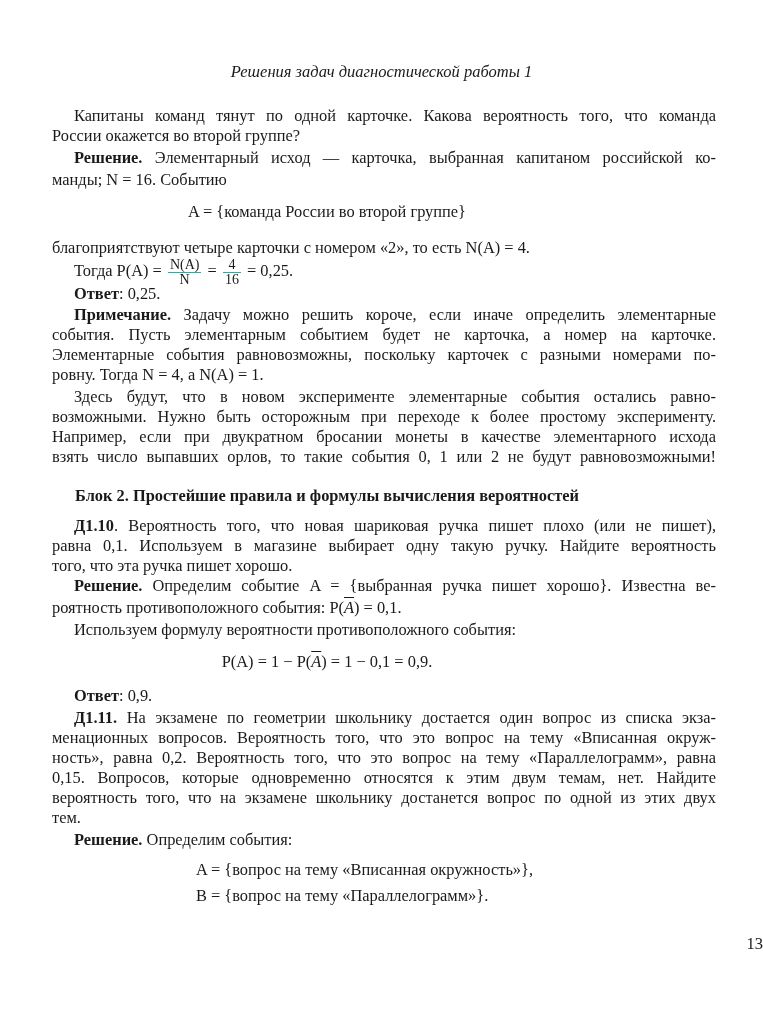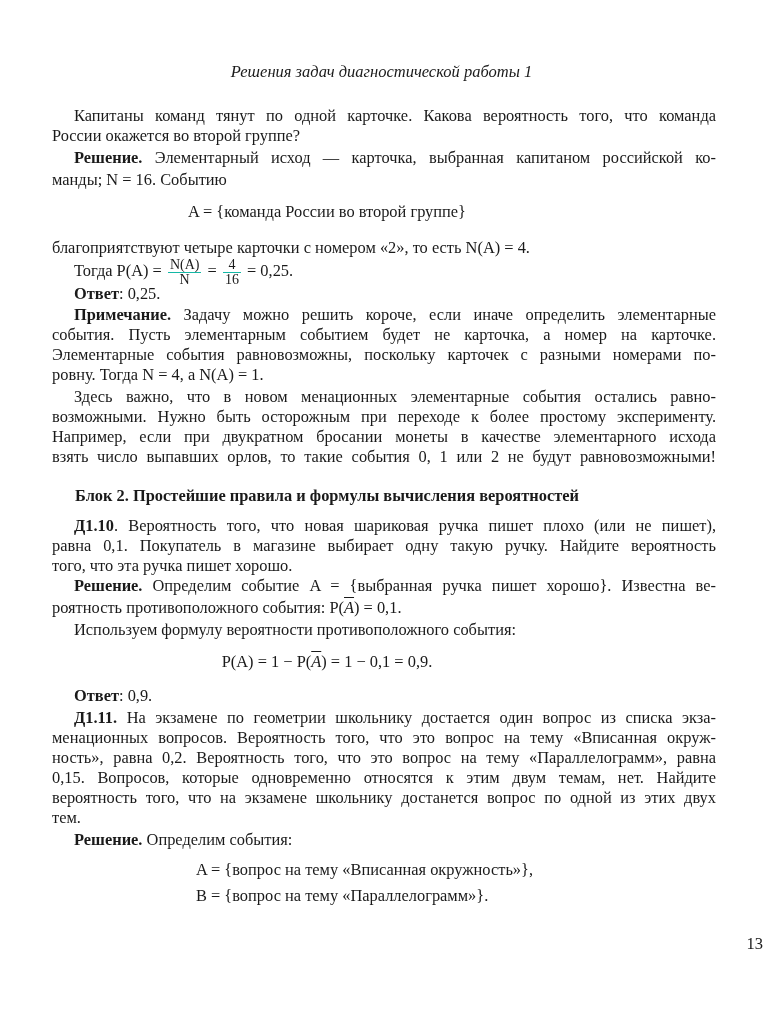--- a/index.html
+++ b/index.html
@@ -45,31 +45,31 @@
   <div class="line ind" style="top:284px;">
     <b>Ответ</b><span>: 0,25.</span>
   </div>
 
   <div class="line just ind" style="top:305px;">
     <b>Примечание.</b><span> Задачу можно решить короче, если иначе определить элементарные</span>
   </div>
   <div class="line just noind" style="top:345px;">Элементарные события равновозможны, поскольку карточек с разными номерами по-</div>
   <div class="line just noind" style="top:325px;">события. Пусть элементарным событием будет не карточка, а номер на карточке.</div>
   <div class="line noind" style="top:365px;">ровну. Тогда N = 4, а N(A) = 1.</div>
-  <div class="line just ind" style="top:387px;">Здесь важно, что в новом менационных элементарные события остались равно-</div>
+  <div class="line just ind" style="top:387px;">Здесь будут, что в новом эксперименте элементарные события остались равно-</div>
   <div class="line just noind" style="top:407px;">возможными. Нужно быть осторожным при переходе к более простому эксперименту.</div>
   <div class="line just noind" style="top:427px;">Например, если при двукратном бросании монеты в качестве элементарного исхода</div>
   <div class="line just noind" style="top:447px;">взять число выпавших орлов, то такие события 0, 1 или 2 не будут равновозможными!</div>
 
   <div class="line center block-title" style="top:486px;">Блок 2. Простейшие правила и формулы вычисления вероятностей</div>
 
   <div class="line just ind" style="top:516px;">
     <b>Д1.10</b><span>. Вероятность того, что новая шариковая ручка пишет плохо (или не пишет),</span>
   </div>
-  <div class="line just noind" style="top:536px;">равна 0,1. Покупатель в магазине выбирает одну такую ручку. Найдите вероятность</div>
+  <div class="line just noind" style="top:536px;">равна 0,1. Используем в магазине выбирает одну такую ручку. Найдите вероятность</div>
   <div class="line noind" style="top:556px;">того, что эта ручка пишет хорошо.</div>
   <div class="line just ind" style="top:576px;">
     <b>Решение.</b><span> Определим событие A = {выбранная ручка пишет хорошо}. Известна ве-</span>
   </div>
   <div class="line noind" style="top:598px;">
     <span>роятность противоположного события: P(</span><i class="ov">A</i><span>) = 0,1.</span>
   </div>
   <div class="line ind" style="top:620px;">Используем формулу вероятности противоположного события:</div>
   <div class="line center" style="top:652px;">
     <span>P(A) = 1 − P(</span><i class="ov">A</i><span>) = 1 − 0,1 = 0,9.</span>

